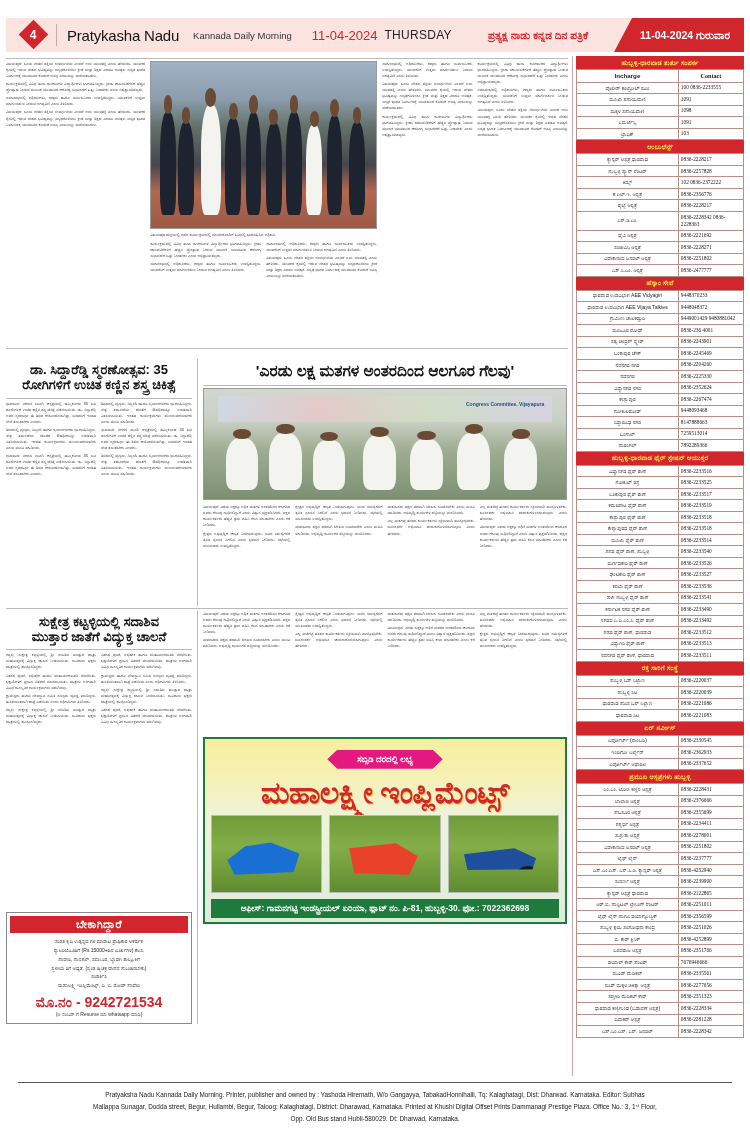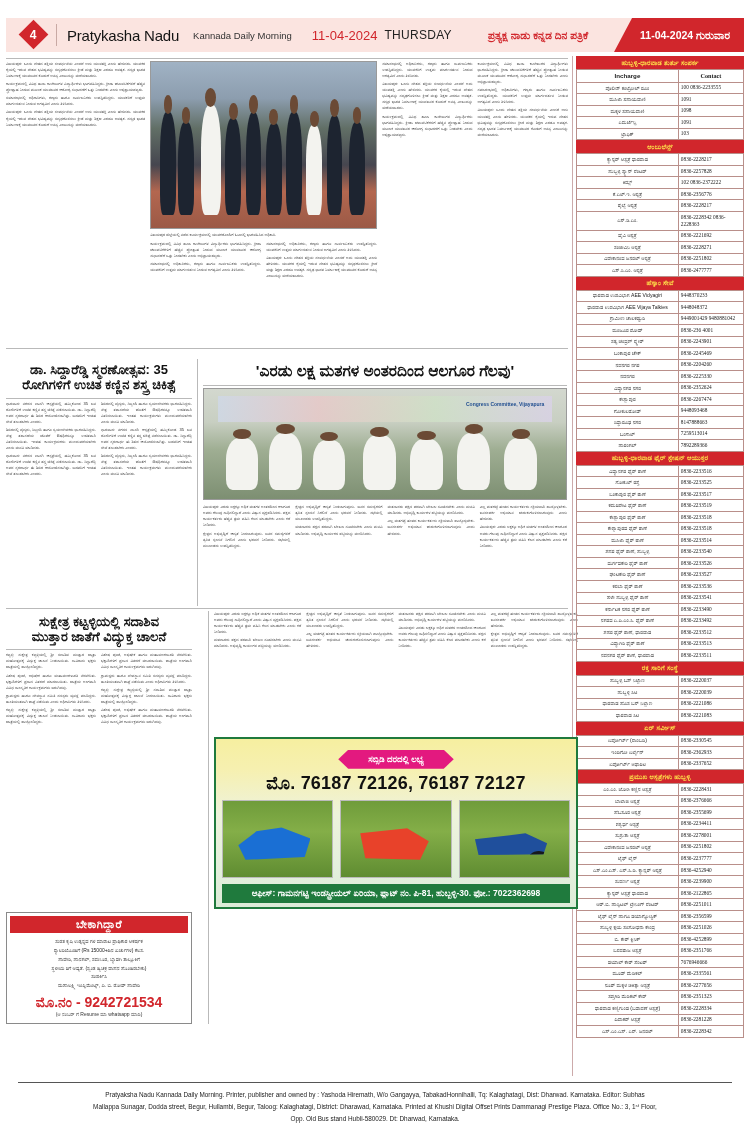--- a/index.html
+++ b/index.html
@@ -306,21 +306,21 @@
             <div class="col" style="width:89px;">
               <p>ಎಲ್ಲ ಮತಗಟ್ಟೆ ಹಂತದ ಕಾರ್ಯಕರ್ತರು ಸಕ್ರಿಯವಾಗಿ ಪಾಲ್ಗೊಳ್ಳಬೇಕು. ಜನಸಂಪರ್ಕ ಅಭಿಯಾನ ಚುರುಕುಗೊಳಿಸಲಾಗುವುದು ಎಂದು ಹೇಳಿದರು.</p>
               <p>ವಿಜಯಪುರ: ಎರಡು ಲಕ್ಷಕ್ಕೂ ಅಧಿಕ ಮತಗಳ ಅಂತರದಿಂದ ಆಲಗೂರ ಅವರು ಗೆಲುವು ಸಾಧಿಸಲಿದ್ದಾರೆ ಎಂದು ವಿಶ್ವಾಸ ವ್ಯಕ್ತಪಡಿಸಿದರು. ಪಕ್ಷದ ಕಾರ್ಯಕರ್ತರು ಹೆಚ್ಚಿನ ಶ್ರಮ ವಹಿಸಿ ಕೆಲಸ ಮಾಡಬೇಕು ಎಂದು ಕರೆ ನೀಡಿದರು.</p>
             </div>
           </div>
         </div>
       </div>
 
       <div class="rule"></div>
 
-      <div style="display:flex;gap:16px;">
+      <div style="display:flex;gap:5px;">
 
         <div style="width:186px;">
           <div class="headline-sub">
             <div>ಸುಕ್ಷೇತ್ರ ಕಟ್ಟಳ್ಳಿಯಲ್ಲಿ ಸದಾಶಿವ</div>
             <div>ಮುತ್ತಾರ ಜಾತೆಗೆ ವಿದ್ಯುಕ್ತ ಚಾಲನೆ</div>
           </div>
           <div class="rule"></div>
           <div class="story" style="height:255px;">
             <div class="col" style="width:90px;">
               <p>ಕಟ್ಟಳ್ಳಿ: ಸುಕ್ಷೇತ್ರ ಕಟ್ಟಳ್ಳಿಯಲ್ಲಿ ಶ್ರೀ ಸದಾಶಿವ ಮುತ್ತಾರ ಜಾತ್ರಾ ಮಹೋತ್ಸವಕ್ಕೆ ವಿದ್ಯುಕ್ತ ಚಾಲನೆ ನೀಡಲಾಯಿತು. ಸಾವಿರಾರು ಭಕ್ತರು ಜಾತ್ರೆಯಲ್ಲಿ ಪಾಲ್ಗೊಂಡಿದ್ದರು.</p>
@@ -368,21 +368,21 @@
             <div class="col" style="width:89px;">
               <p>ಎಲ್ಲ ಮತಗಟ್ಟೆ ಹಂತದ ಕಾರ್ಯಕರ್ತರು ಸಕ್ರಿಯವಾಗಿ ಪಾಲ್ಗೊಳ್ಳಬೇಕು. ಜನಸಂಪರ್ಕ ಅಭಿಯಾನ ಚುರುಕುಗೊಳಿಸಲಾಗುವುದು ಎಂದು ಹೇಳಿದರು.</p>
               <p>ಕ್ಷೇತ್ರದ ಅಭಿವೃದ್ಧಿಗೆ ಆದ್ಯತೆ ನೀಡಲಾಗುವುದು. ಜನರ ಸಮಸ್ಯೆಗಳಿಗೆ ತ್ವರಿತ ಸ್ಪಂದನೆ ಸಿಗಲಿದೆ ಎಂದು ಭರವಸೆ ನೀಡಿದರು. ಸಭೆಯಲ್ಲಿ ಮುಖಂಡರು ಉಪಸ್ಥಿತರಿದ್ದರು.</p>
             </div>
           </div>
 
           <div class="ad">
             <div class="ad-ribbon-wrap">
               <div class="ad-ribbon">ಸಬ್ಸಿಡಿ ದರದಲ್ಲಿ ಲಭ್ಯ</div>
             </div>
-            <div class="ad-phone">ಮೊ. 76187 72126, 76187 72127</div>
+            <div class="ad-title">ಮಹಾಲಕ್ಷ್ಮೀ ಇಂಪ್ಲಿಮೆಂಟ್ಸ್</div>
             <div class="ad-photos">
               <div class="ad-photo p1">
                   <div class="machine"></div>
                 </div>
               <div class="ad-photo p2">
                   <div class="machine"></div>
                 </div>
               <div class="ad-photo p3">
                   <div class="machine"></div>
                 </div>

